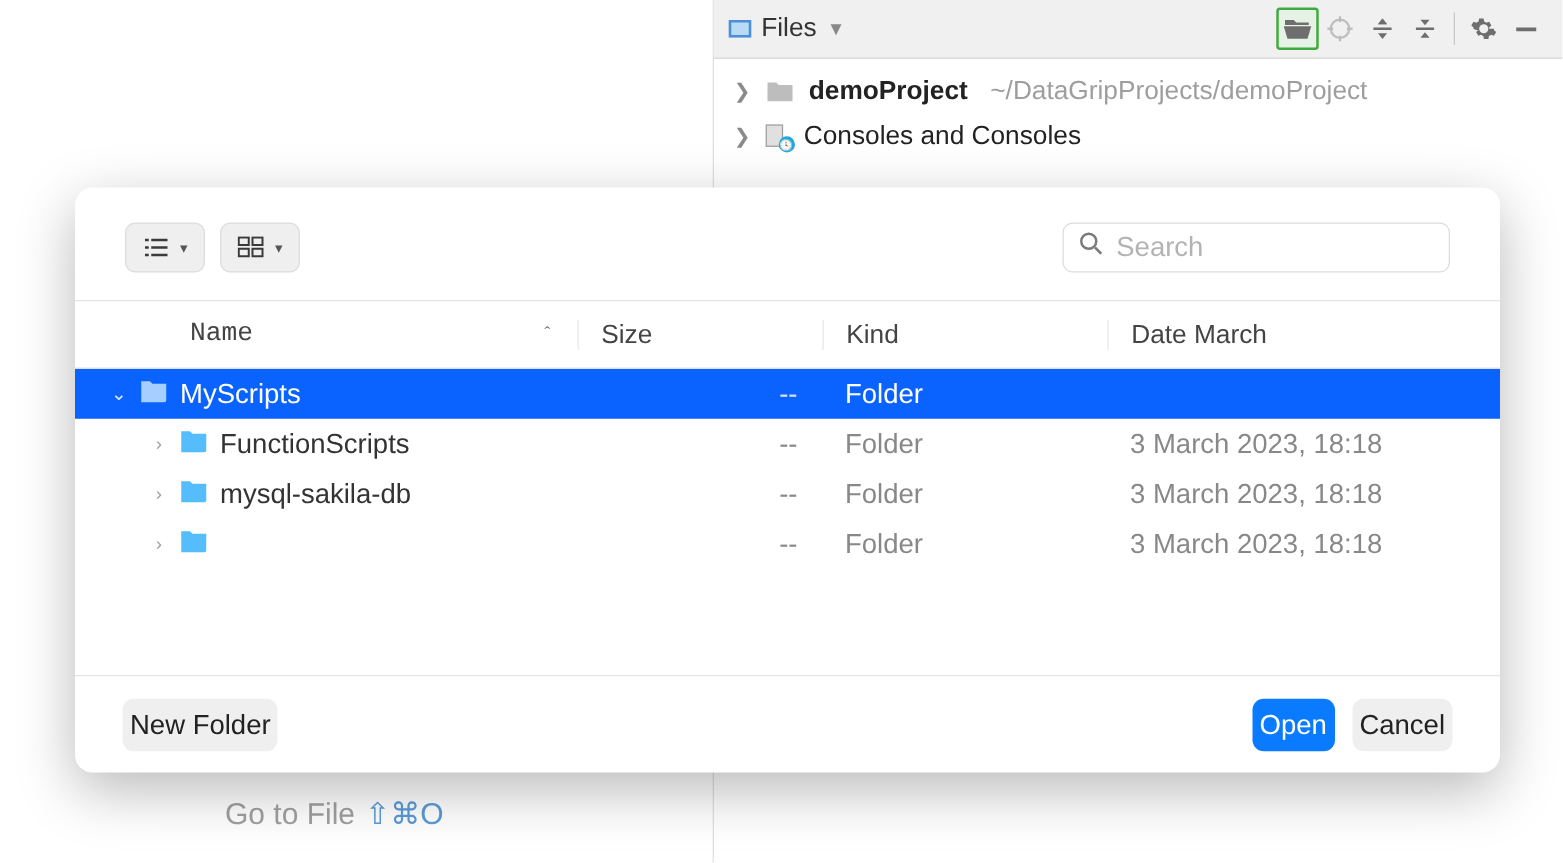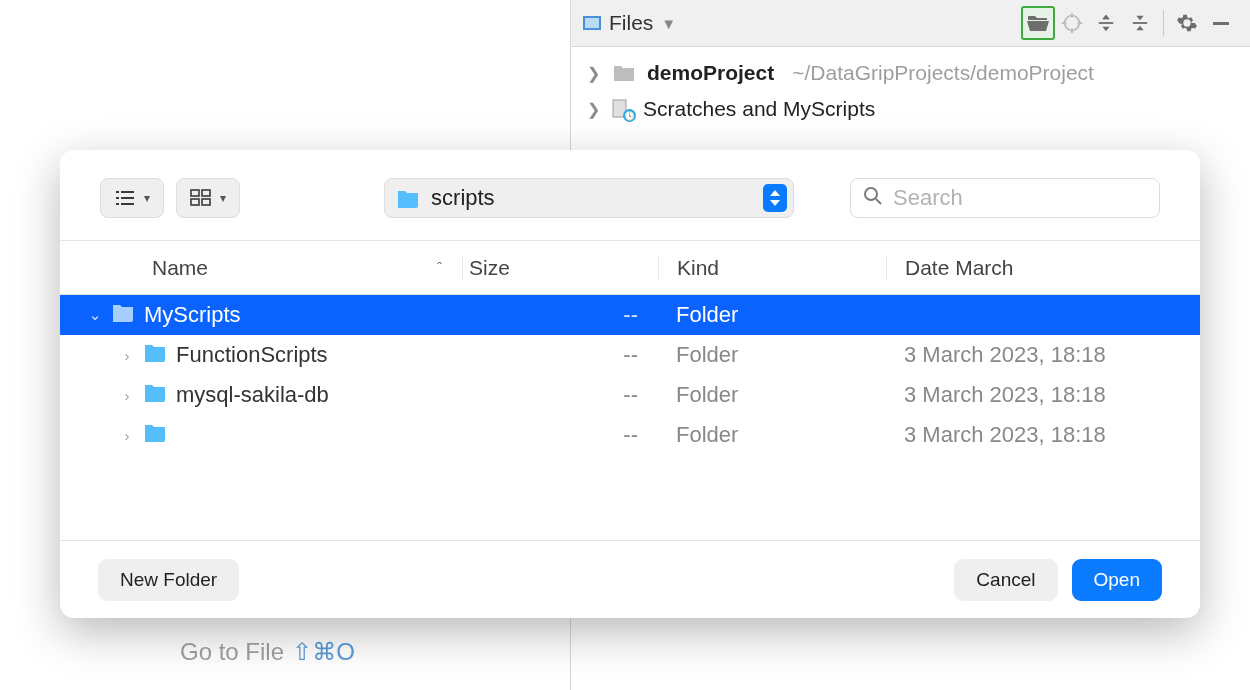--- a/index.html
+++ b/index.html
@@ -185,22 +185,22 @@
       flex-direction: column;
     }
     .list-header {
       height: 54px;
       display: flex;
       align-items: center;
       font-size: 21px;
       color: #444;
       border-bottom: 1px solid #e4e4e4;
     }
-    .col-name { width: 402px; padding-left: 92px; display: flex; align-items: center; gap: 14px; }
-    .col-size { width: 196px; padding-left: 6px; border-left: 1px solid #e8e8e8; }
+    .col-name { width: 402px; padding-left: 92px; display: flex; align-items: center; gap: 14px; font-family: Liberation Mono, monospace; }
+    .col-size { width: 196px; padding-left: 18px; border-left: 1px solid #e8e8e8; }
     .col-kind { width: 228px; padding-left: 18px; border-left: 1px solid #e8e8e8; }
     .col-date { flex: 1; padding-left: 18px; border-left: 1px solid #e8e8e8; }
     .sort-arrow { font-size: 14px; color: #6a6a6a; }
     .list-rows { flex: 1; overflow: auto; }
     .file-row {
       height: 40px;
       display: flex;
       align-items: center;
       font-size: 22px;
       color: #333;
@@ -233,23 +233,23 @@
     .finder-footer {
       border-top: 1px solid #e4e4e4;
       height: 78px;
       display: flex;
       align-items: center;
       padding: 0 38px;
       gap: 14px;
     }
     .mac-btn {
       height: 42px;
-      padding: 0 22px;
+      padding: 0 6px;
       border-radius: 9px;
-      font-size: 19px;
+      font-size: 22px;
       display: flex;
       align-items: center;
       border: none;
     }
     .mac-btn.secondary { background: #efefef; color: #222; }
     .mac-btn.primary { background: #0a7aff; color: #fff; }
     .finder-footer .spacer { flex: 1; }
     .folder-svg { width: 26px; height: 20px; }
     .folder-svg.blue path { fill: #55bdfc; }
     .folder-svg.gray path { fill: #bdbdbd; }
@@ -321,21 +321,21 @@
         <span class="proj-path">~/DataGripProjects/demoProject</span>
       </div>
       <div class="tree-row">
         <span class="arrow">❯</span>
         <span style="position:relative;width:22px;height:20px;">
           <svg viewBox="0 0 20 20" width="20" height="20">
               <rect x="2" y="1" width="13" height="17" fill="#e0e0e0" stroke="#9e9e9e"></rect>
             </svg>
           <span style="position:absolute;right:-3px;bottom:-3px;width:13px;height:13px;background:#1fa8e0;border-radius:50%;display:flex;align-items:center;justify-content:center;color:#fff;font-size:9px">🕓</span>
         </span>
-        <span class="scratch-label">Scratches and MyScripts</span>
+        <span class="scratch-label">Consoles and Consoles</span>
       </div>
     </div>
   </div>
 </div>
 
 <div class="finder-dialog">
   <div class="finder-header">
     <div class="view-btn-group">
       <div class="view-btn">
         <svg viewBox="0 0 22 18">
@@ -345,34 +345,20 @@
       </div>
       <div class="grid-btn">
         <svg viewBox="0 0 22 18">
             <rect x="1" y="1" width="8" height="6" fill="none" stroke="#3a3a3a" stroke-width="1.6"></rect>
             <rect x="12" y="1" width="8" height="6" fill="none" stroke="#3a3a3a" stroke-width="1.6"></rect>
             <rect x="1" y="10" width="8" height="6" fill="none" stroke="#3a3a3a" stroke-width="1.6"></rect>
             <rect x="12" y="10" width="8" height="6" fill="none" stroke="#3a3a3a" stroke-width="1.6"></rect>
           </svg>
         <span style="font-size:12px;color:#555">▾</span>
       </div>
-    </div>
-    <div class="path-control">
-      <svg class="folder-svg blue" viewBox="0 0 24 20">
-          <path d="M2 3h7l2 2h11v13a2 2 0 01-2 2H2z"></path>
-        </svg>
-      <span class="path-text">scripts</span>
-      <span class="stepper">
-        <svg viewBox="0 0 12 8">
-            <path d="M6 0l5 6H1z"></path>
-          </svg>
-        <svg viewBox="0 0 12 8">
-            <path d="M6 8l5-6H1z"></path>
-          </svg>
-      </span>
     </div>
     <div class="search-field">
       <span class="mag">
         <svg viewBox="0 0 20 20" width="20" height="20">
             <circle cx="8" cy="8" r="6" fill="none" stroke="#7a7a7a" stroke-width="2"></circle>
             <path stroke="#7a7a7a" stroke-width="2" d="M13 13l5 5"></path>
           </svg>
       </span>
       <span class="placeholder">Search</span>
     </div>
@@ -434,16 +420,16 @@
           <div class="cell cell-size">--</div>
           <div class="cell cell-kind">Folder</div>
           <div class="cell cell-date">3 March 2023, 18:18</div>
         </div>
       </div>
   </div>
 
   <div class="finder-footer">
     <button class="mac-btn secondary">New Folder</button>
     <div class="spacer"></div>
+    <button class="mac-btn primary">Open</button>
     <button class="mac-btn secondary">Cancel</button>
-    <button class="mac-btn primary">Open</button>
   </div>
 </div>
 
 </body></html>

